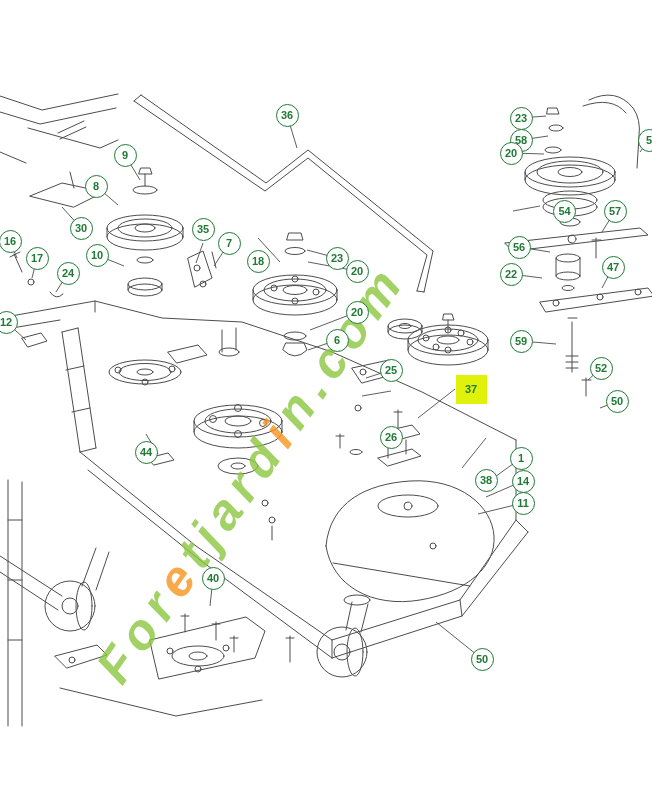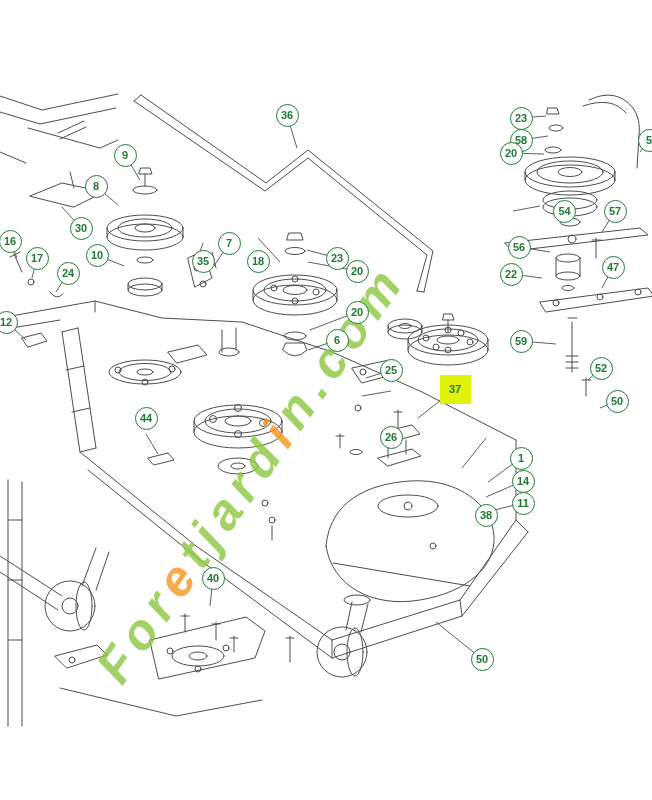--- a/index.html
+++ b/index.html
@@ -287,36 +287,36 @@
 
   <div class="callout-layer">
       <div class="callout" style="left: 287px; top: 115px; border-color: rgb(31, 122, 51); color: rgb(31, 122, 51);">36</div>
       <div class="callout" style="left: 125px; top: 155px; border-color: rgb(31, 122, 51); color: rgb(31, 122, 51);">9</div>
       <div class="callout" style="left: 96px; top: 186px; border-color: rgb(31, 122, 51); color: rgb(31, 122, 51);">8</div>
       <div class="callout" style="left: 81px; top: 228px; border-color: rgb(31, 122, 51); color: rgb(31, 122, 51);">30</div>
       <div class="callout" style="left: 10px; top: 241px; border-color: rgb(31, 122, 51); color: rgb(31, 122, 51);">16</div>
       <div class="callout" style="left: 37px; top: 258px; border-color: rgb(31, 122, 51); color: rgb(31, 122, 51);">17</div>
       <div class="callout" style="left: 97px; top: 255px; border-color: rgb(31, 122, 51); color: rgb(31, 122, 51);">10</div>
       <div class="callout" style="left: 68px; top: 273px; border-color: rgb(31, 122, 51); color: rgb(31, 122, 51);">24</div>
-      <div class="callout" style="left: 203px; top: 261px; border-color: rgb(31, 122, 51); color: rgb(31, 122, 51);">35</div>
+      <div class="callout" style="left: 203px; top: 229px; border-color: rgb(31, 122, 51); color: rgb(31, 122, 51);">35</div>
       <div class="callout" style="left: 229px; top: 243px; border-color: rgb(31, 122, 51); color: rgb(31, 122, 51);">7</div>
       <div class="callout" style="left: 258px; top: 238px; border-color: rgb(31, 122, 51); color: rgb(31, 122, 51); margin-top: 12px;">18</div>
       <div class="callout" style="left: 337px; top: 258px; border-color: rgb(31, 122, 51); color: rgb(31, 122, 51);">23</div>
       <div class="callout" style="left: 357px; top: 271px; border-color: rgb(31, 122, 51); color: rgb(31, 122, 51);">20</div>
       <div class="callout" style="left: 357px; top: 312px; border-color: rgb(31, 122, 51); color: rgb(31, 122, 51);">20</div>
       <div class="callout" style="left: 337px; top: 340px; border-color: rgb(31, 122, 51); color: rgb(31, 122, 51);">6</div>
       <div class="callout" style="left: 6px; top: 322px; border-color: rgb(31, 122, 51); color: rgb(31, 122, 51);">12</div>
       <div class="callout" style="left: 391px; top: 370px; border-color: rgb(31, 122, 51); color: rgb(31, 122, 51);">25</div>
       <div class="callout" style="left: 391px; top: 391px; border-color: rgb(31, 122, 51); color: rgb(31, 122, 51); margin-top: 35px;">26</div>
-      <div class="callout highlighted" style="left: 455px; top: 389px; border-color: rgb(31, 122, 51); color: rgb(31, 122, 51);">37</div>
-      <div class="callout" style="left: 486px; top: 456px; border-color: rgb(31, 122, 51); color: rgb(31, 122, 51); margin-top: 48px;">38</div>
+      <div class="callout highlighted" style="left: 471px; top: 389px; border-color: rgb(31, 122, 51); color: rgb(31, 122, 51);">37</div>
+      <div class="callout" style="left: 486px; top: 421px; border-color: rgb(31, 122, 51); color: rgb(31, 122, 51); margin-top: 48px;">38</div>
       <div class="callout" style="left: 521px; top: 458px; border-color: rgb(31, 122, 51); color: rgb(31, 122, 51);">1</div>
       <div class="callout" style="left: 523px; top: 481px; border-color: rgb(31, 122, 51); color: rgb(31, 122, 51);">14</div>
       <div class="callout" style="left: 523px; top: 503px; border-color: rgb(31, 122, 51); color: rgb(31, 122, 51);">11</div>
-      <div class="callout" style="left: 146px; top: 418px; border-color: rgb(31, 122, 51); color: rgb(31, 122, 51); text-align: right;">44</div>
+      <div class="callout" style="left: 146px; top: 452px; border-color: rgb(31, 122, 51); color: rgb(31, 122, 51); text-align: right;">44</div>
       <div class="callout" style="left: 213px; top: 578px; border-color: rgb(31, 122, 51); color: rgb(31, 122, 51);">40</div>
       <div class="callout" style="left: 482px; top: 659px; border-color: rgb(31, 122, 51); color: rgb(31, 122, 51);">50</div>
       <div class="callout" style="left: 521px; top: 118px; border-color: rgb(31, 122, 51); color: rgb(31, 122, 51);">23</div>
       <div class="callout" style="left: 521px; top: 140px; border-color: rgb(31, 122, 51); color: rgb(31, 122, 51);">58</div>
       <div class="callout" style="left: 511px; top: 153px; border-color: rgb(31, 122, 51); color: rgb(31, 122, 51);">20</div>
       <div class="callout" style="left: 513px; top: 211px; border-color: rgb(31, 122, 51); color: rgb(31, 122, 51); margin-left: 40px;">54</div>
       <div class="callout" style="left: 615px; top: 211px; border-color: rgb(31, 122, 51); color: rgb(31, 122, 51);">57</div>
       <div class="callout" style="left: 519px; top: 247px; border-color: rgb(31, 122, 51); color: rgb(31, 122, 51);">56</div>
       <div class="callout" style="left: 511px; top: 274px; border-color: rgb(31, 122, 51); color: rgb(31, 122, 51);">22</div>
       <div class="callout" style="left: 613px; top: 267px; border-color: rgb(31, 122, 51); color: rgb(31, 122, 51);">47</div>

